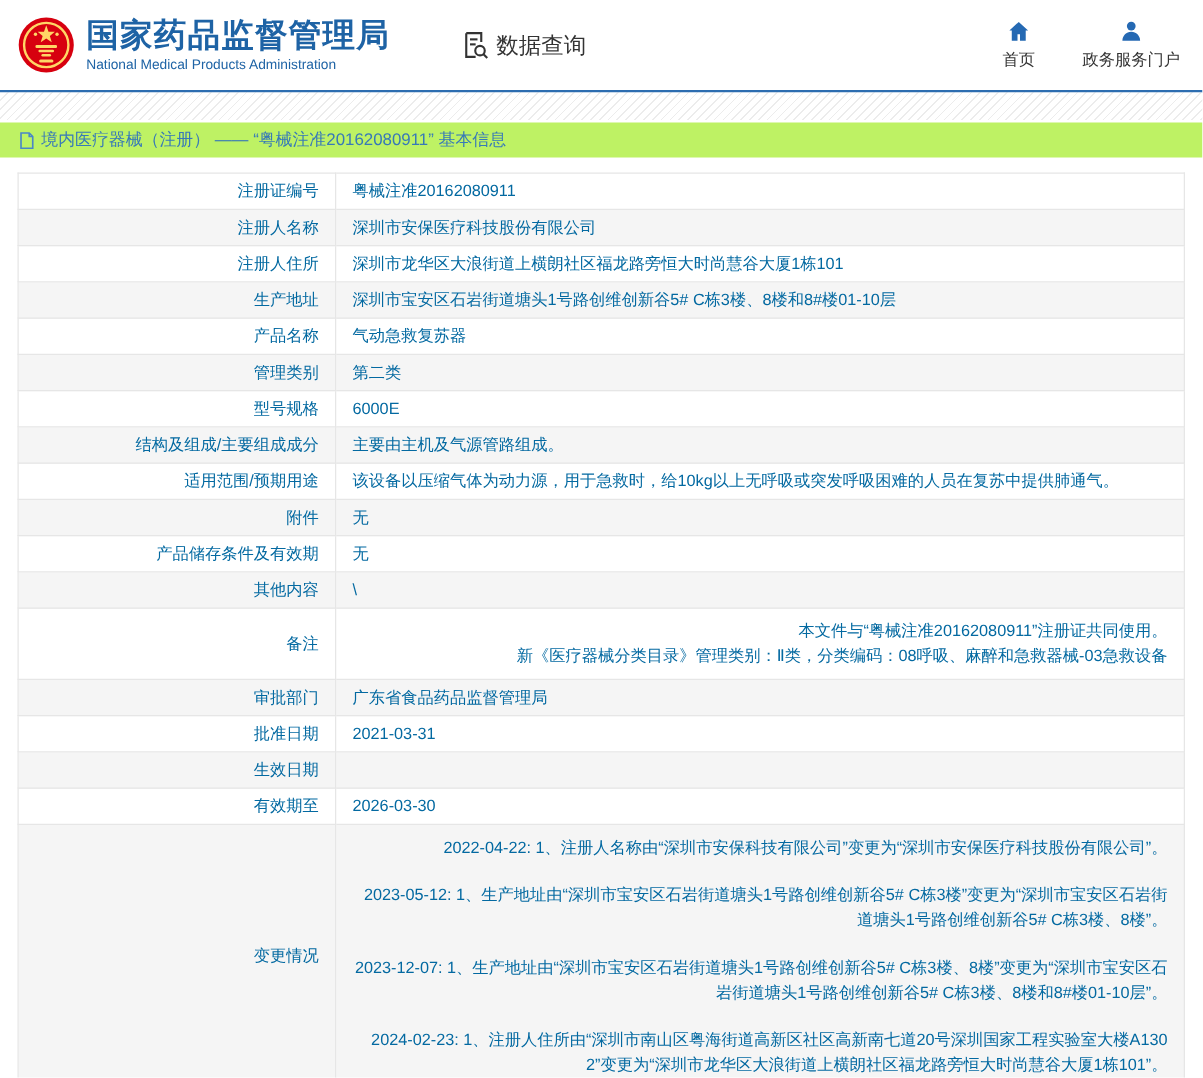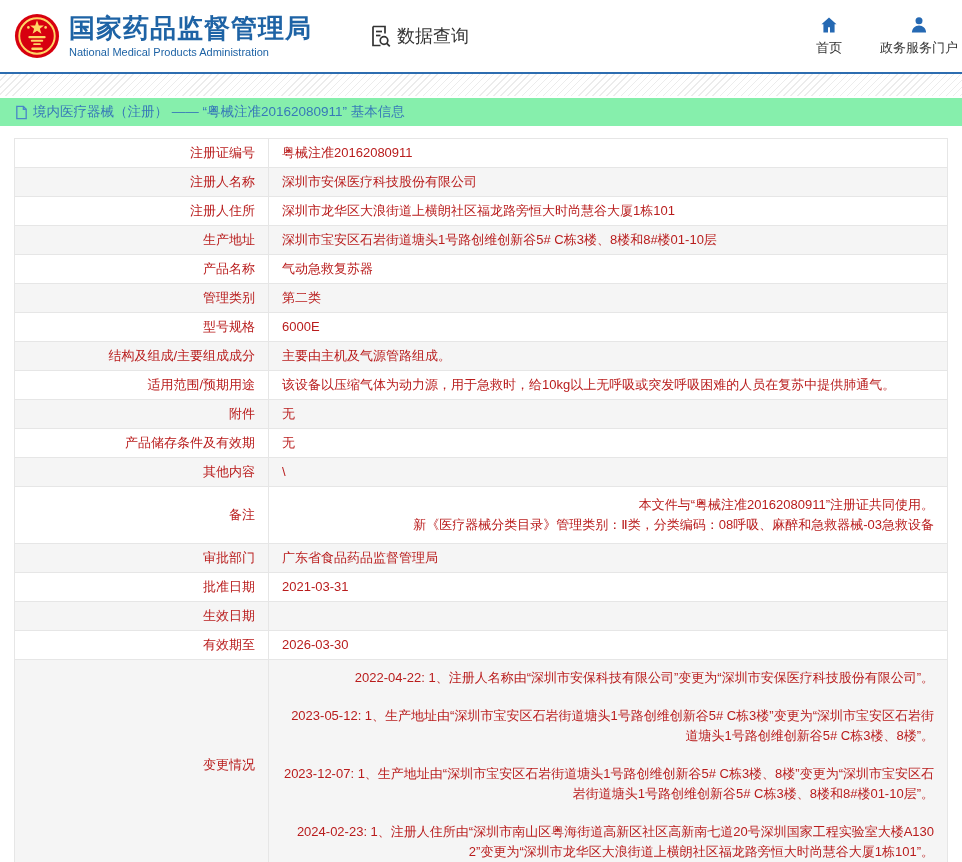--- a/index.html
+++ b/index.html
@@ -6,21 +6,21 @@
   html,body { background:#fff; }
   body {
     width: 962px; height: 862px;
     font-family: "Liberation Sans", "DejaVu Sans", sans-serif;
     color:#666; overflow:hidden; position:relative;
   }
 
   
   .site-header{
     height:72px; display:flex; align-items:center;
-    padding:0 4px 0 14px; background:#fff;
+    padding:0 18px 0 14px; background:#fff;
   }
   .brand{ display:flex; align-items:center; }
   .emblem{ width:46px; height:46px; flex:0 0 auto; }
   .brand-text{ margin-left:9px; }
   .brand-cn{ font-size:26px; font-weight:bold; color:#1e63a5; letter-spacing:1px; line-height:1.15; }
   .brand-en{ font-size:11px; color:#1e63a5; margin-top:2px; }
   .section-entry{ display:flex; align-items:center; margin-left:56px; cursor:pointer; text-decoration:none; }
   .section-entry svg{ margin-right:5px; }
   .section-label{ font-size:18px; color:#333; font-weight:500; }
   .header-nav{ margin-left:auto; display:flex; gap:38px; }
@@ -28,32 +28,32 @@
   .nav-item .nav-label{ font-size:13px; color:#333; margin-top:4px; white-space:nowrap; }
 
   .blue-line{ height:2px; background:#2d6db0; }
   .hatch-strip{
     height:22px;
     background:repeating-linear-gradient(135deg,#ffffff 0 4px,#ececec 4px 5px);
   }
 
   
   .title-bar{
-    height:28px; margin-top:2px; background:#86efac;
+    height:28px; margin-top:2px; background:#bef264;
     display:flex; align-items:center; padding-left:14px;
   }
   .title-bar svg{ margin-right:4px; flex:0 0 auto; }
   .title-text{ font-size:13.5px; color:#3779b8; }
 
   
   .table-wrap{ margin:12px 14px 0 14px; }
   table.info{ width:100%; border-collapse:collapse; border:1px solid #e2e2e2; table-layout:fixed; }
   table.info tr:nth-child(even){ background:#f5f5f5; }
   table.info td{
-    border:1px solid #e6e6e6; font-size:13px; color:#b91c1c;
+    border:1px solid #e6e6e6; font-size:13px; color:#0369a1;
     padding:6px 13px; line-height:16px; vertical-align:middle;
     word-break:break-all;
   }
   td.label-cell{ width:254px; text-align:right; color:#555; white-space:nowrap; }
   td.value-cell .line{ line-height:20px; }
   td.value-cell .para{ line-height:20px; }
   td.value-cell .para + .para{ margin-top:18px; }
   td.value-cell.multiline{ padding-top:8px; padding-bottom:8px;text-align:right; }
 </style>
 </head>

